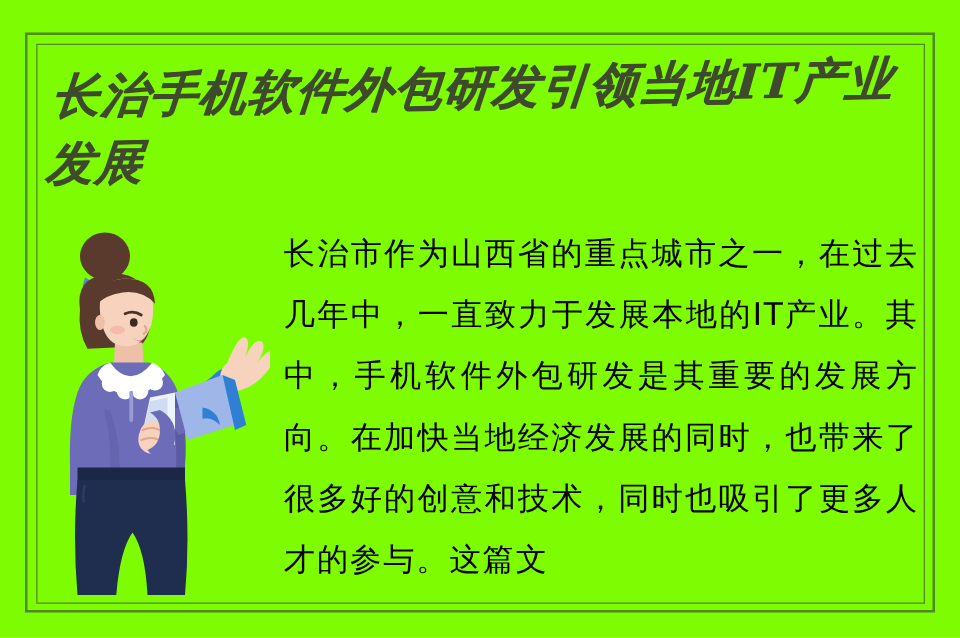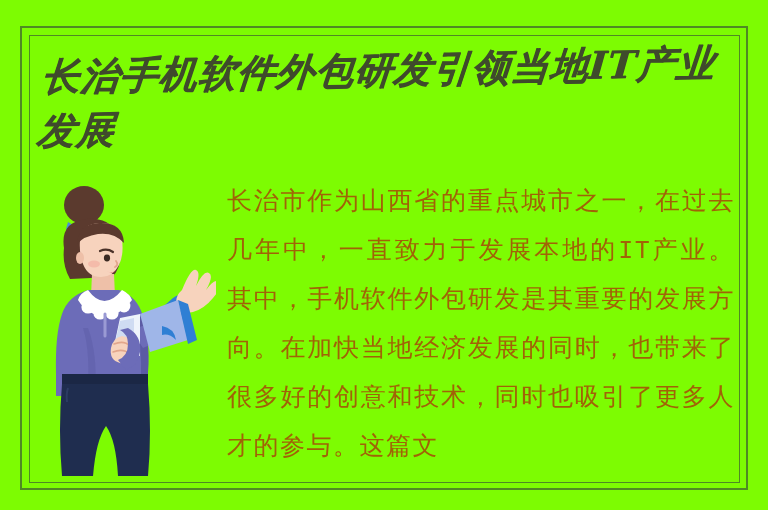--- a/index.html
+++ b/index.html
@@ -156,15 +156,15 @@
       <path d="M77 174 q10 -4 17 2" stroke="#e2a68c" stroke-width="1.6" fill="none" stroke-linecap="round"></path>
 
       <path d="M92 150 q14 8 12 24 q-2 14 -14 18 l-8 -10 q10 -4 10 -16 q0 -10 -8 -14 z" fill="#6c6cb8"></path>
 
       <path d="M26 196 l86 0 l0 12 l-86 0 z" fill="#1b2745"></path>
       <path d="M26 206 l86 0 q4 48 0 92 l-30 0 q-2 -36 -12 -50 q-10 14 -13 50 l-31 0 q-4 -46 0 -92 z" fill="#1f2d4f"></path>
       <path d="M32 210 q-2 6 -1 14" stroke="#2c3c63" stroke-width="2" fill="none"></path>
     </svg>
   </div>
 
-  <div id="body-copy" style="color: #a16207; font-family: Liberation Mono, monospace;">长治市作为山西省的重点城市之一，在过去几年中，一直致力于发展本地的IT产业。其中，手机软件外包研发是其重要的发展方向。在加快当地经济发展的同时，也带来了很多好的创意和技术，同时也吸引了更多人才的参与。这篇文</div>
+  <div id="body-copy" style="color: #000000;">长治市作为山西省的重点城市之一，在过去几年中，一直致力于发展本地的IT产业。其中，手机软件外包研发是其重要的发展方向。在加快当地经济发展的同时，也带来了很多好的创意和技术，同时也吸引了更多人才的参与。这篇文</div>
 
 </div>
 
 </body></html>

